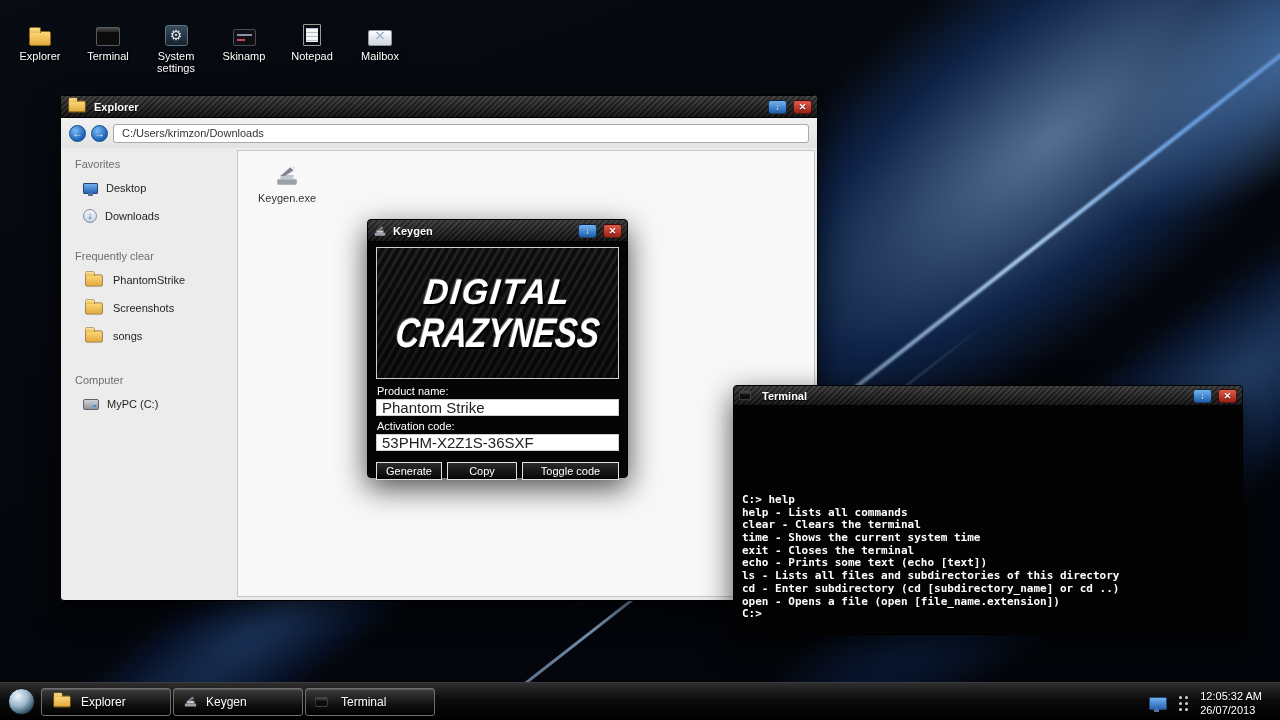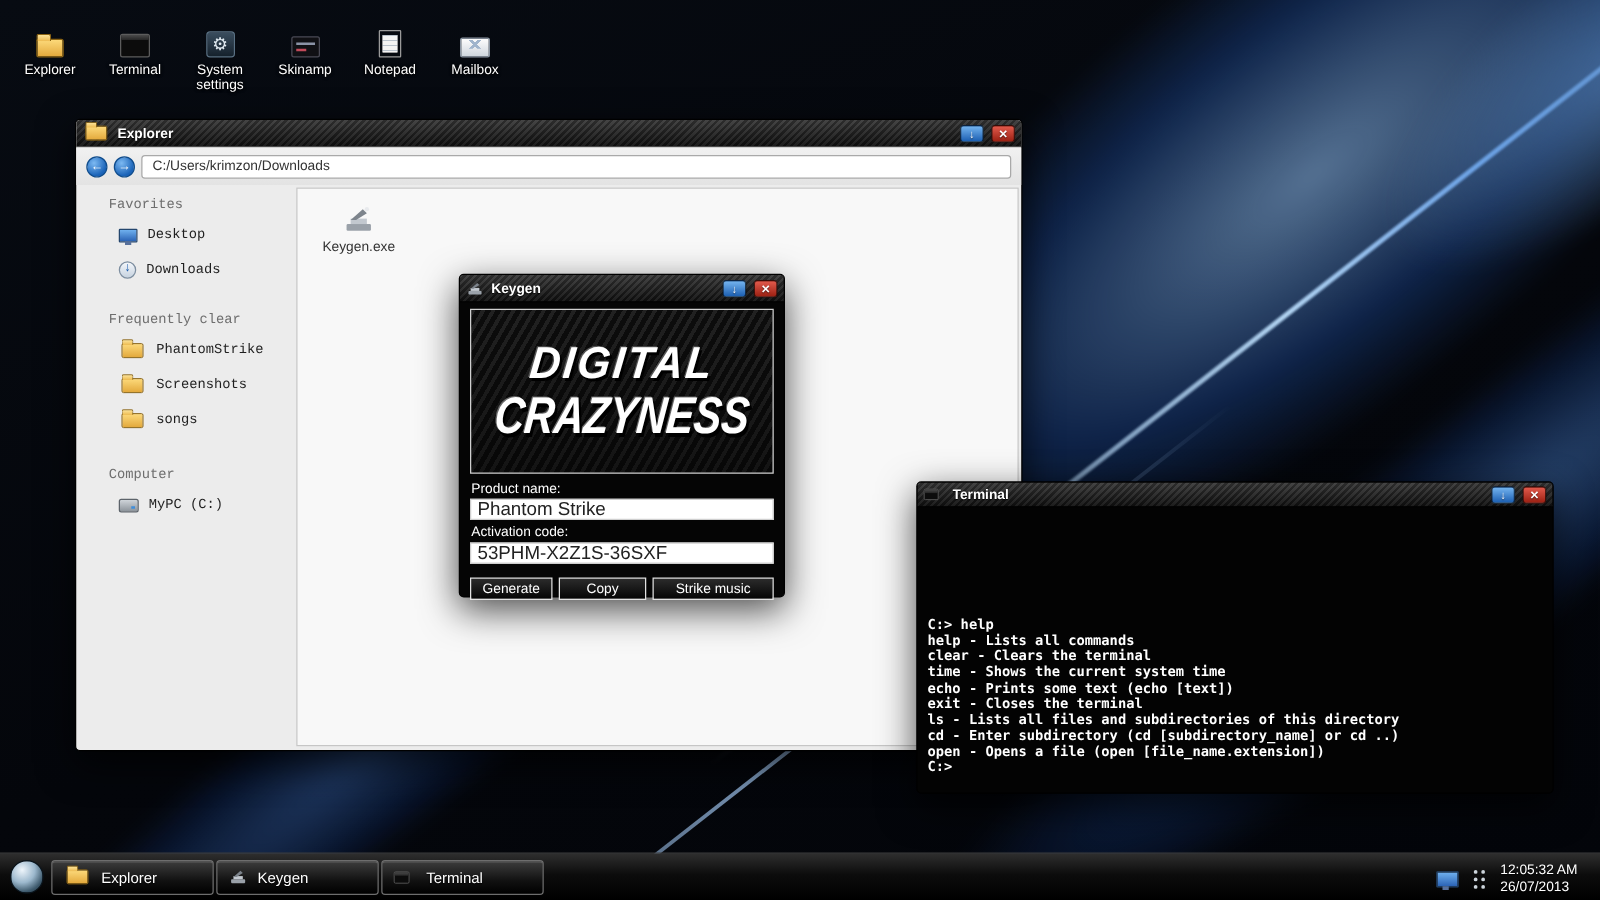--- a/index.html
+++ b/index.html
@@ -86,21 +86,21 @@
   
   .explorer { left:60px; top:95px; width:758px; height:506px; background:#ececec; }
   .exp-toolbar { height:30px; display:flex; align-items:center; padding:0 8px; gap:5px;
                  background:linear-gradient(#f1f1f1,#e3e3e3); }
   .navbtn { width:17px; height:17px; border-radius:50%; color:#fff; font-size:10px; font-weight:bold;
             display:flex; align-items:center; justify-content:center; border:1px solid #0f4c8c;
             background:radial-gradient(circle at 35% 30%, #7cb9f2, #1a63b8 70%); cursor:pointer; }
   .addressbar { flex:1; height:19px; background:#fff; border:1px solid #a9a9a9; border-radius:3px;
                 font-size:11px; color:#333; padding:0 8px; font-family:"Liberation Sans",sans-serif; }
   .exp-body { position:relative; height:calc(100% - 53px); }
-  .exp-side { position:absolute; left:12px; top:0; bottom:0; width:176px; padding:10px 0 0 14px; overflow:hidden;font-family:Liberation Mono, monospace; }
+  .exp-side { position:absolute; left:0; top:0; bottom:0; width:176px; padding:10px 0 0 14px; overflow:hidden; }
   .side-header { font-size:11px; color:#6e6e6e; margin-bottom:4px; }
   .side-header.mt { margin-top:20px; }
   .side-header.mt2 { margin-top:24px; }
   .side-item { display:flex; align-items:center; gap:8px; height:28px; padding-left:8px;
                font-size:11px; color:#1f1f1f; cursor:pointer; border-radius:3px; }
   .exp-content { position:absolute; left:176px; top:2px; right:2px; bottom:2px;
                  background:#f8f8f8; border:1px solid #c6c6c6; }
   .file-tile { position:absolute; left:10px; top:12px; width:78px; display:flex; flex-direction:column;
                align-items:center; gap:3px; cursor:pointer; }
   .file-tile .lbl { font-size:11px; color:#333; text-align:center; }
@@ -280,40 +280,40 @@
         <div class="l1">DIGITAL</div>
         <div class="l2">CRAZYNESS</div>
       </div>
       <div class="kg-label">Product name:</div>
       <input class="kg-input" value="Phantom Strike" style="">
       <div class="kg-label">Activation code:</div>
       <input class="kg-input" value="53PHM-X2Z1S-36SXF" style="">
       <div class="kg-buttons">
         <div class="kg-btn b1">Generate</div>
         <div class="kg-btn b2">Copy</div>
-        <div class="kg-btn b3">Strike music</div>
+        <div class="kg-btn b3">Toggle code</div>
       </div>
     </div>
   </div>
 
   <div class="window terminal">
     <div class="titlebar">
       <div class="termico tiny" style="width:17px;height:13px;"></div>
       <div class="title">Terminal</div>
       <div class="ctrl min">↓</div>
       <div class="ctrl close">✕</div>
     </div>
     <div class="term-body">
       <div class="term-lines">
         <div class="term-line">C:&gt; help</div>
         <div class="term-line">help - Lists all commands</div>
         <div class="term-line">clear - Clears the terminal</div>
         <div class="term-line">time - Shows the current system time</div>
+        <div class="term-line">exit - Closes the terminal</div>
         <div class="term-line">echo - Prints some text (echo [text])</div>
-        <div class="term-line">exit - Closes the terminal</div>
         <div class="term-line">ls - Lists all files and subdirectories of this directory</div>
         <div class="term-line">cd - Enter subdirectory (cd [subdirectory_name] or cd ..)</div>
         <div class="term-line">open - Opens a file (open [file_name.extension])</div>
         <div class="term-line">C:&gt;</div>
       </div>
     </div>
   </div>
 
   <div class="taskbar">
     <div class="start-orb"></div>

